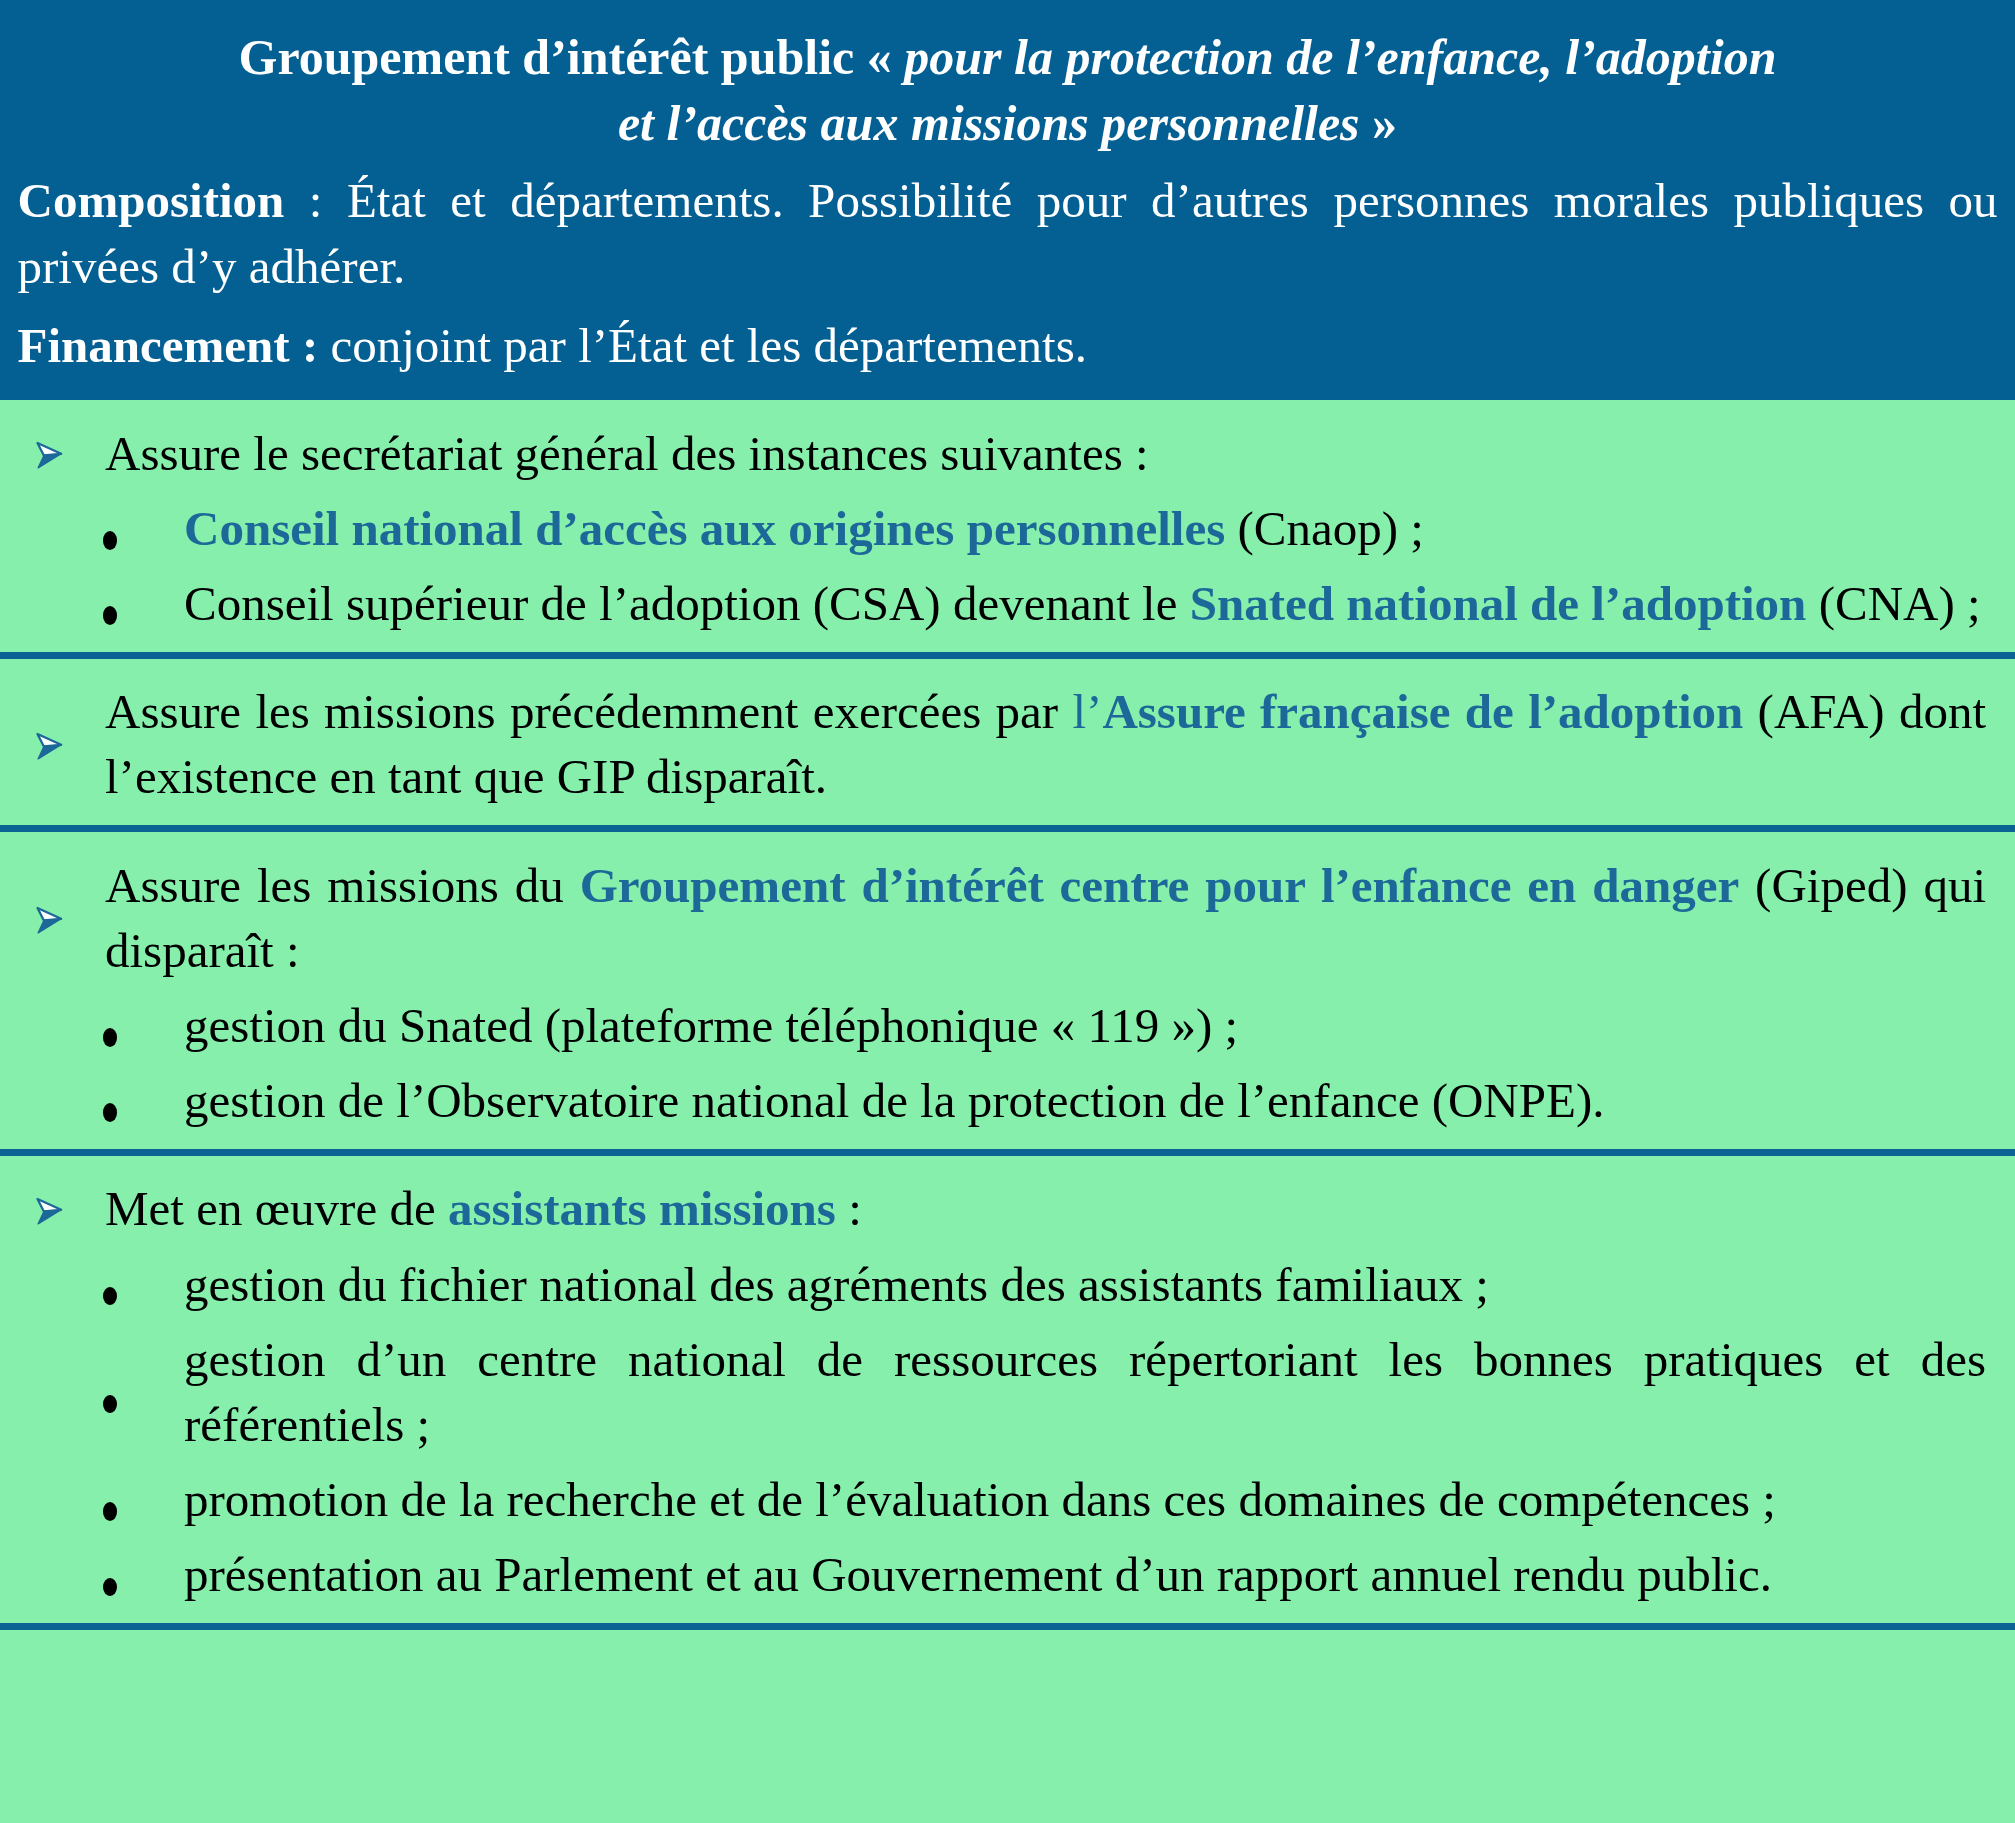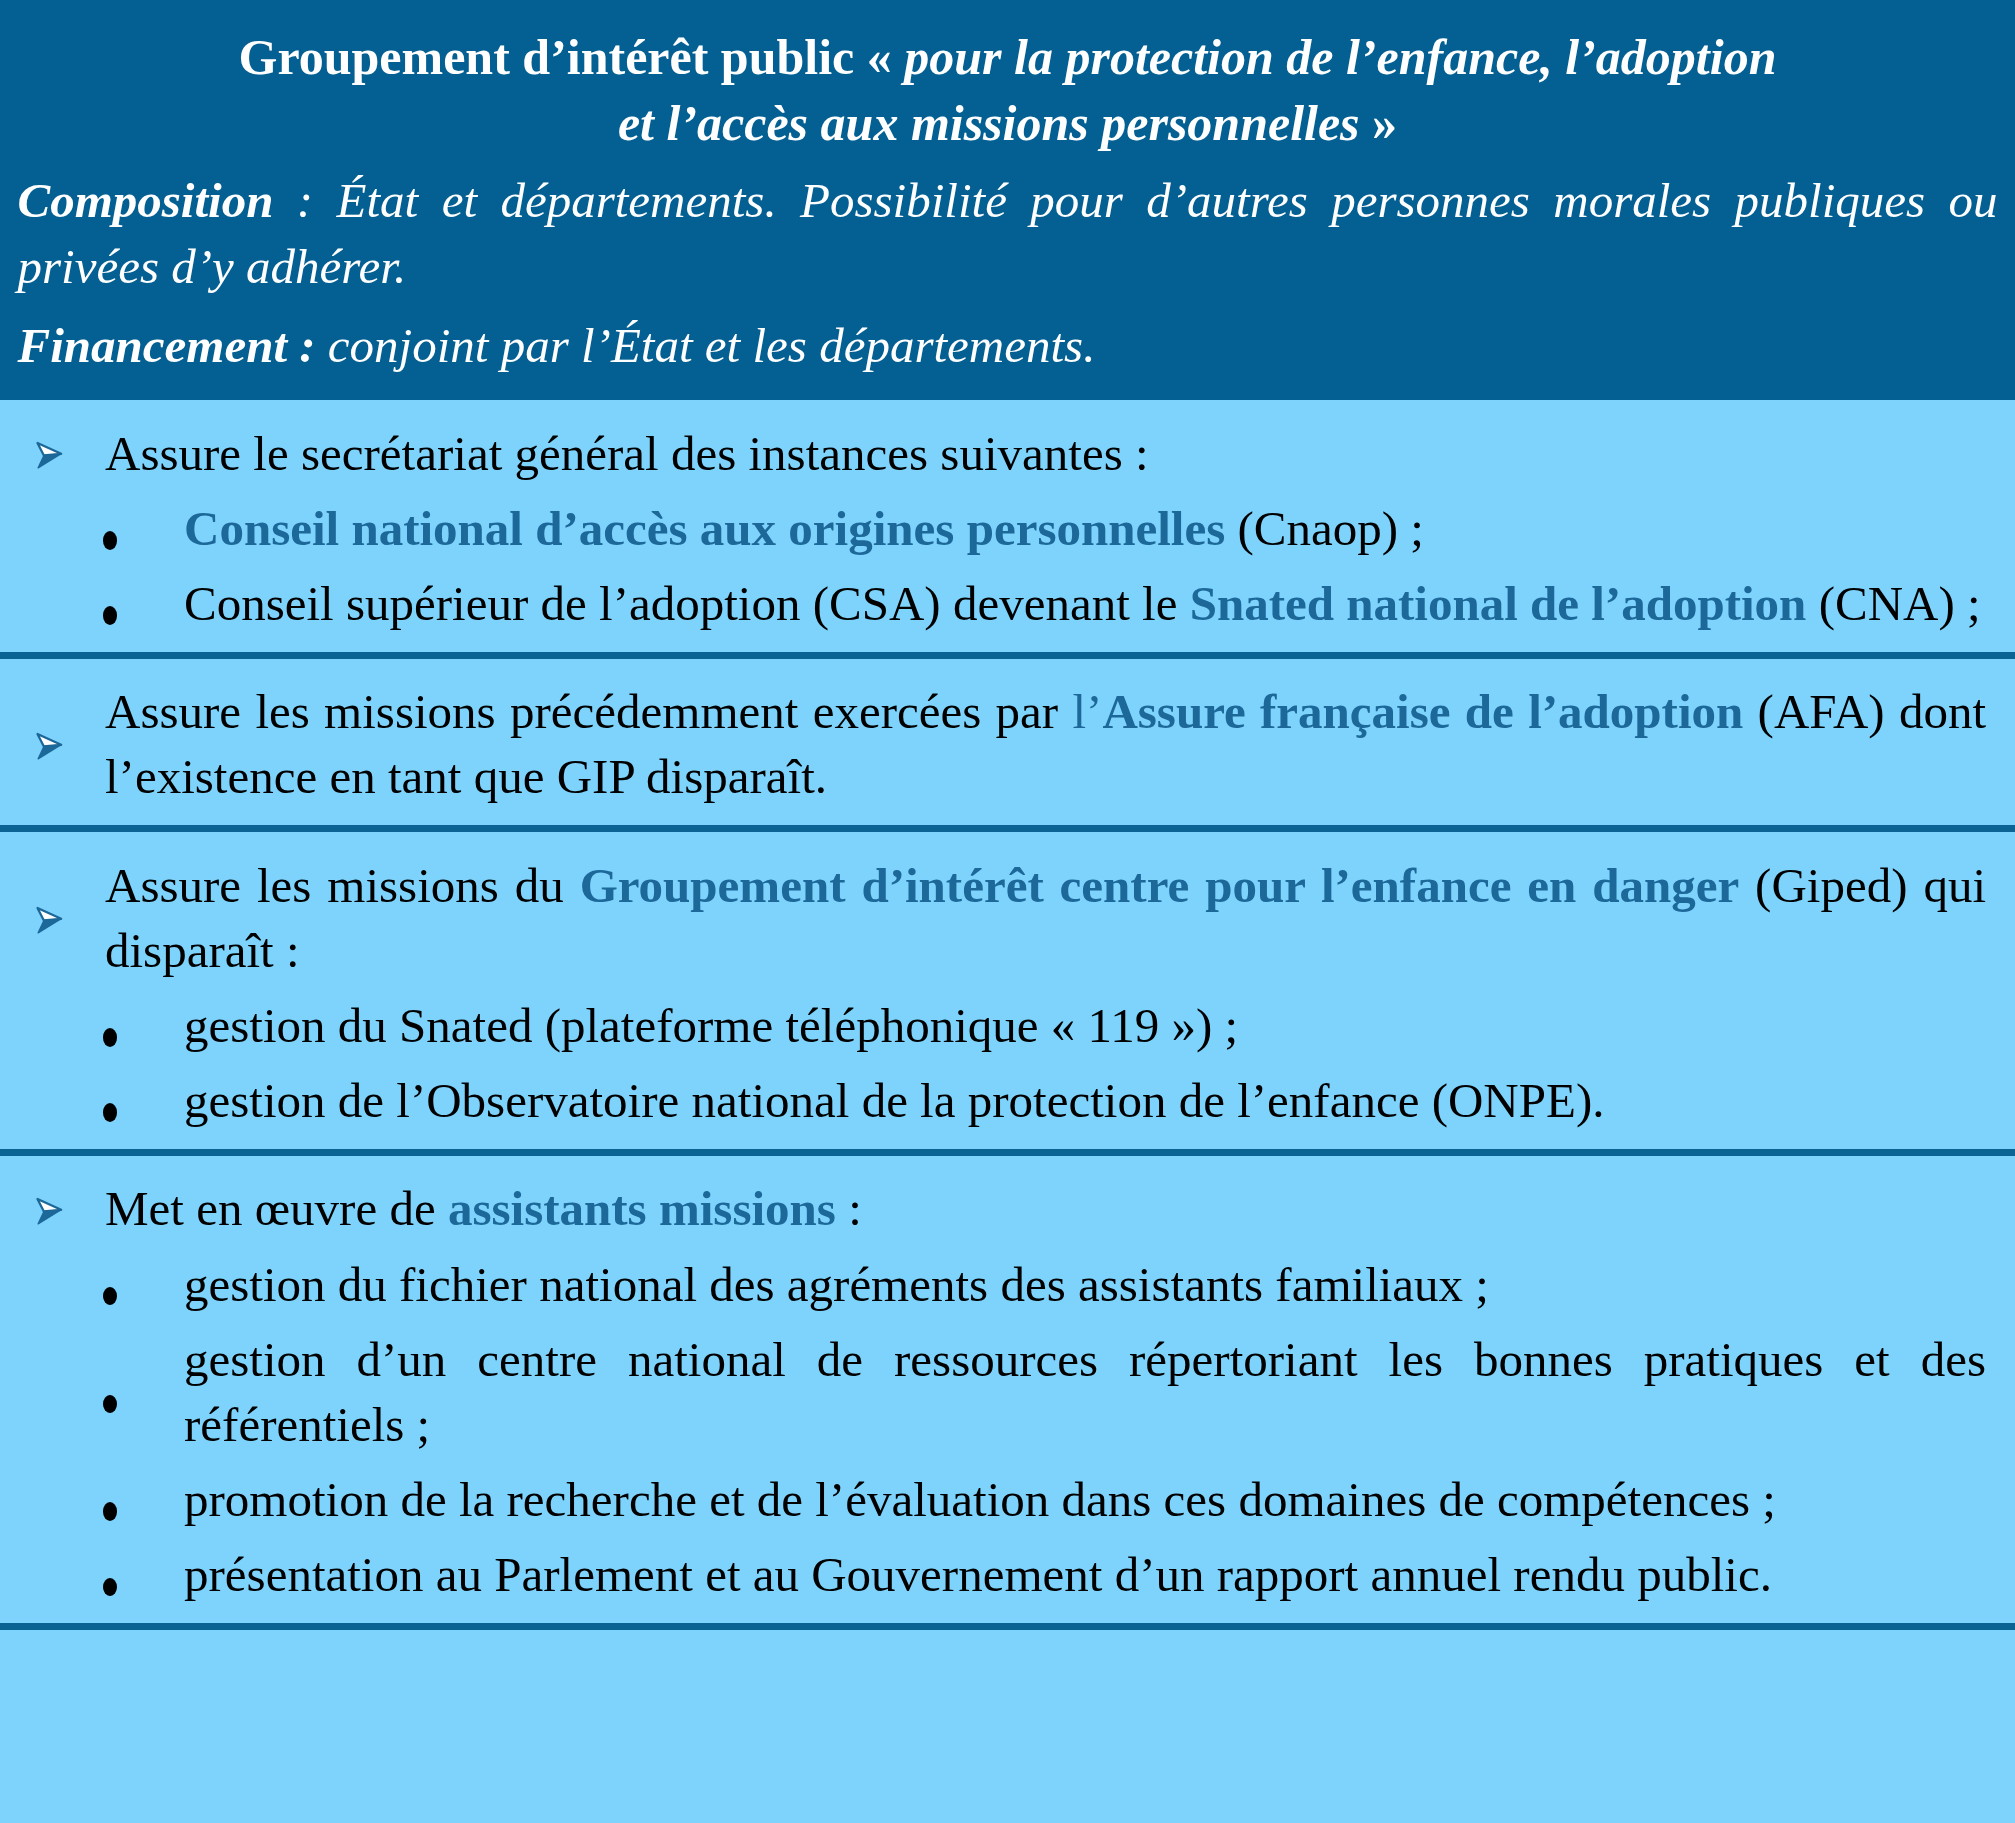--- a/index.html
+++ b/index.html
@@ -6,36 +6,36 @@
   :root{
     --header-bg:#046093;
     --accent:#1C6899;
     --rule:#0B6394;
     --text:#000000;
     --on-header:#FFFFFF;
   }
   *{box-sizing:border-box;}
   html,body{margin:0;padding:0;background:#ffffff;}
   .page{
-    width:2015px;height:1823px;overflow:hidden;background:#7dd3fc;
+    width:2015px;height:1823px;overflow:hidden;background:#86efac;
     font-family:"Liberation Serif","DejaVu Serif",serif;color:var(--text);
     position:relative;
   }
   
   .header{
     height:400px;width:100%;background:var(--header-bg);color:var(--on-header);
     padding:24px 17.5px 0 17.5px;
   }
   .title{
     text-align:center;font-size:50px;line-height:66px;font-weight:bold;
   }
   .b{font-weight:bold;}
   .bi{font-weight:bold;font-style:italic;}
   .hp{
-    margin:12.3px 0 0 0;font-size:49px;line-height:66px;text-align:justify;font-style:italic;
+    margin:12.3px 0 0 0;font-size:49px;line-height:66px;text-align:justify;
   }
   .hp .lbl{font-weight:bold;}
   
   .block{padding:20.6px 29px 15.4px 33px;}
   .row{display:flex;align-items:center;}
   .row .text{
     flex:1;margin:0;font-size:49px;line-height:65px;text-align:justify;
   }
   .row.heading .arrow{
     width:32px;height:42px;flex:none;margin:8.2px 0 0 0;display:inline-block;

